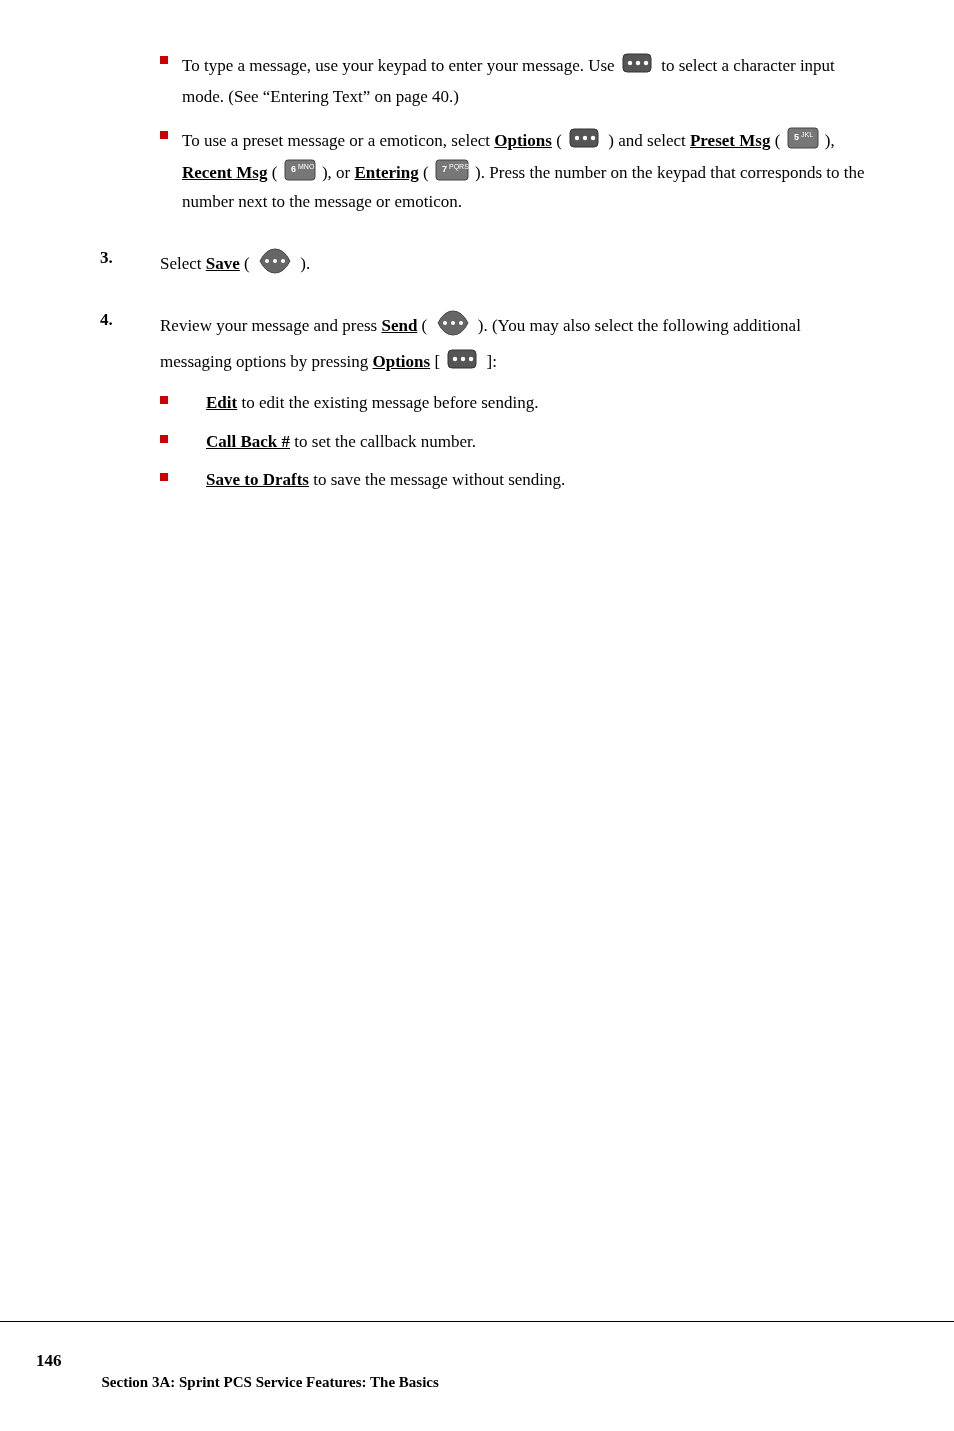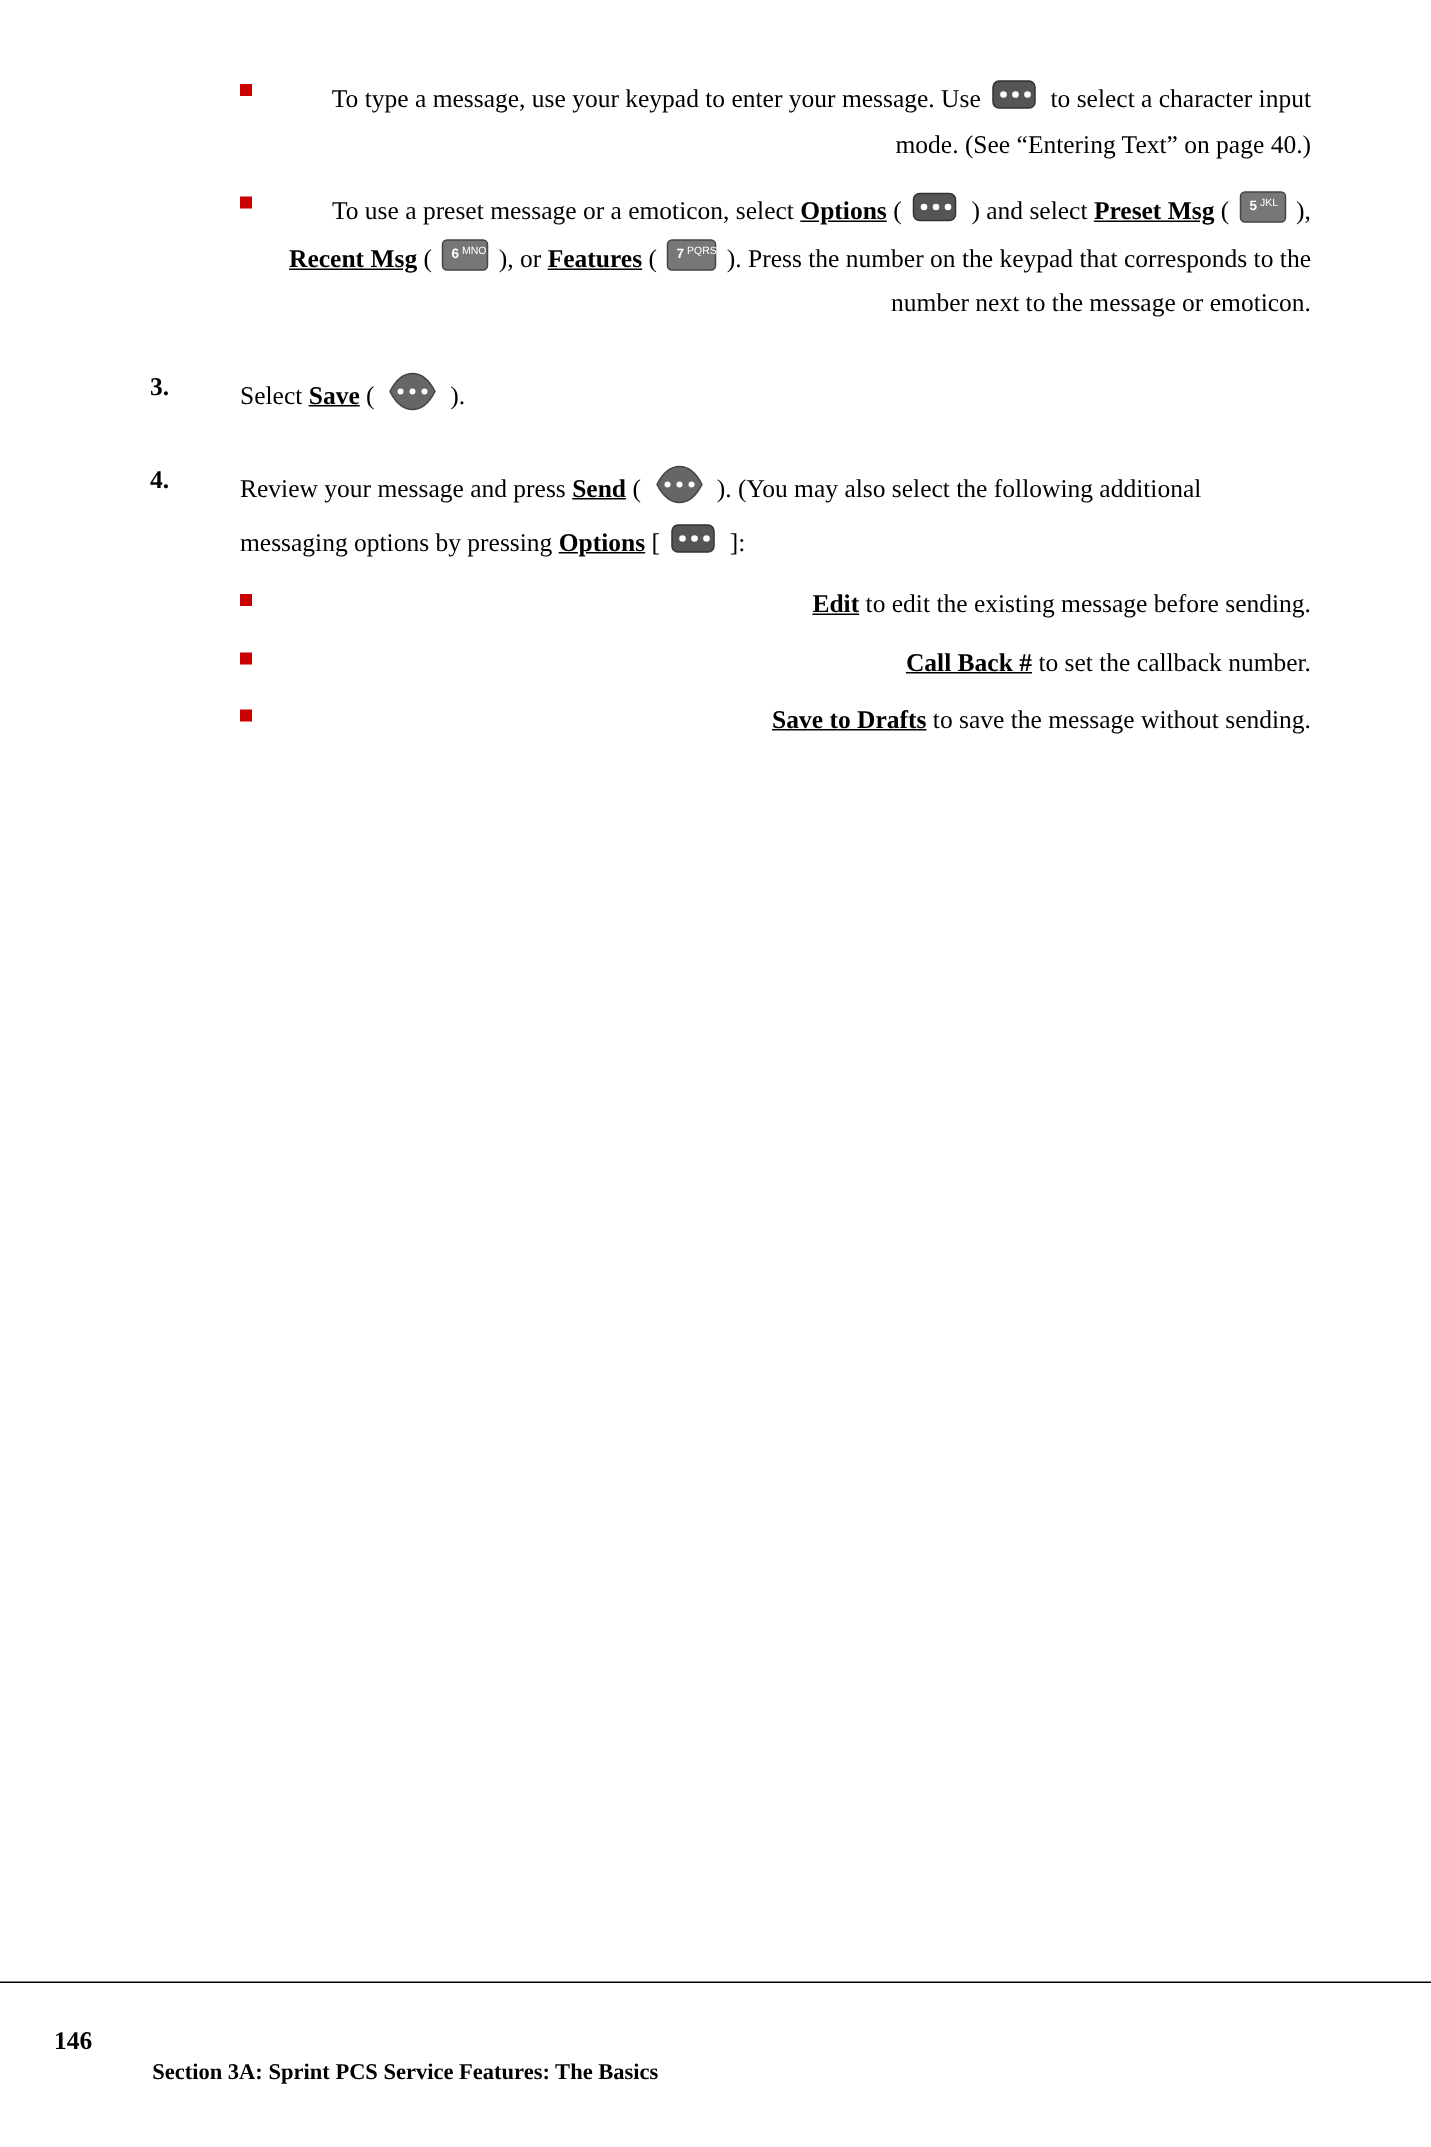--- a/index.html
+++ b/index.html
@@ -44,21 +44,20 @@
       height: 8px;
       background: #cc0000;
       margin-top: 6px;
       margin-right: 14px;
       flex-shrink: 0;
     }
 
     .bullet-text {
       flex: 1;
       line-height: 1.55;
-      text-align: right;
     }
 
     
     .step {
       display: flex;
       align-items: flex-start;
       margin-bottom: 24px;
     }
 
     .step-number {
@@ -81,20 +80,21 @@
     .sub-bullet-list {
       list-style: none;
       padding: 0;
       margin: 10px 0 0 0;
     }
 
     .sub-bullet-list li {
       display: flex;
       align-items: flex-start;
       margin-bottom: 12px;
+      gap: 24px;
     }
 
     
     .footer {
       position: absolute;
       bottom: 40px;
       left: 0;
       right: 0;
       display: flex;
       align-items: center;
@@ -176,21 +176,21 @@
           Msg</span>
           (
           <span class="inline-svg">
             <svg width="32" height="22" viewBox="0 0 32 22">
               <rect x="1" y="1" width="30" height="20" rx="3" ry="3" fill="#777" stroke="#444" stroke-width="1"></rect>
               <text x="7" y="13" font-size="9" font-family="Arial" font-weight="bold" fill="white">6</text>
               <text x="14" y="10" font-size="7" font-family="Arial" fill="white">MNO</text>
             </svg>
           </span>
           ), or
-          <span class="bold">Features</span>
+          <span class="bold">Entering</span>
           (
           <span class="inline-svg">
             <svg width="34" height="22" viewBox="0 0 34 22">
               <rect x="1" y="1" width="32" height="20" rx="3" ry="3" fill="#777" stroke="#444" stroke-width="1"></rect>
               <text x="7" y="13" font-size="9" font-family="Arial" font-weight="bold" fill="white">7</text>
               <text x="14" y="10" font-size="7" font-family="Arial" fill="white">PQRS</text>
             </svg>
           </span>
           ). Press the number on the keypad that corresponds to the number next to the message or emoticon.
         </span>

